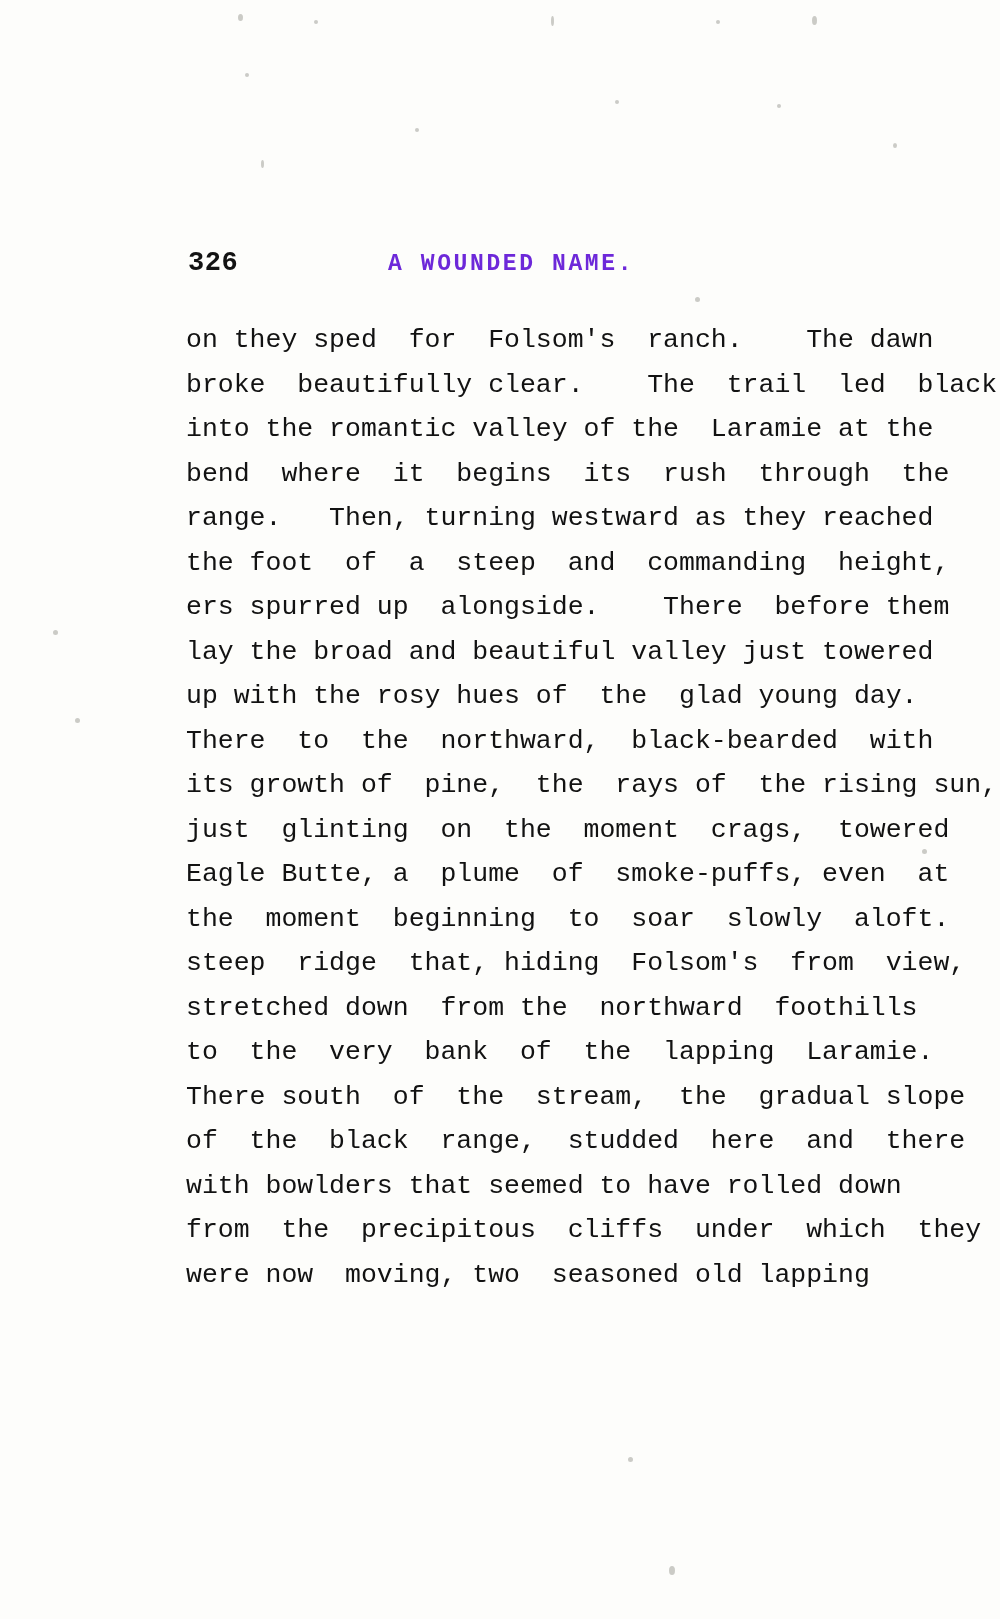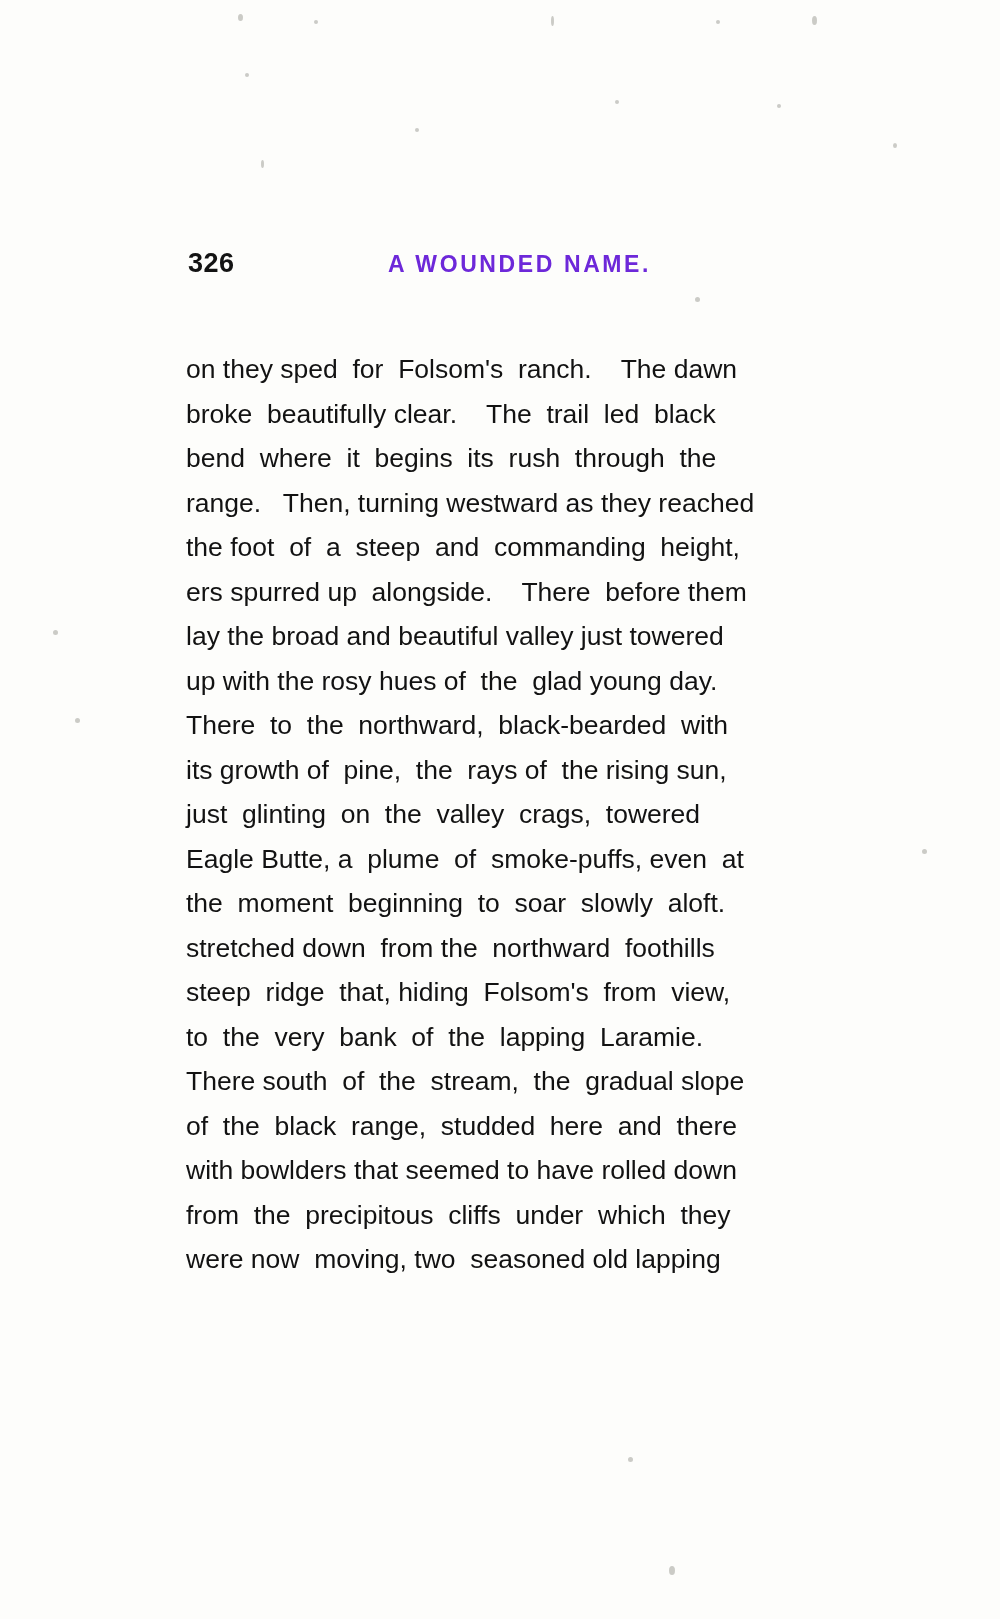--- a/index.html
+++ b/index.html
@@ -6,21 +6,21 @@
     margin: 0;
     padding: 0;
     background: #ffffff;
   }
   .page {
     position: relative;
     width: 1000px;
     height: 1619px;
     background: #fdfdfb;
     overflow: hidden;
-    font-family: Liberation Sans, sans-serif;
+    font-family: Liberation Mono, monospace;
     color: #141414;
   }
   
   .speck {
     position: absolute;
     background: #b9b9b4;
     border-radius: 50%;
     opacity: 0.75;
   }
   .header {
@@ -46,21 +46,20 @@
     font-size: 23px;
     font-weight: bold;
     letter-spacing: 2.6px;
     color: #6d28d9;
   }
   .body-text {
     position: absolute;
     top: 318px;
     left: 186px;
     width: 700px;
-    margin-top: 29px;
   }
   .line {
     display: block;
     font-size: 26.5px;
     line-height: 44.5px;
     white-space: pre;
     color: #121212;
   }
 </style>
 </head>
@@ -87,33 +86,34 @@
   <div class="speck" style="left:669px; top:1566px; width:6px; height:9px;"></div>
 
   <div class="header">
     <span class="folio">326</span>
     <span class="running-title">A WOUNDED NAME.</span>
   </div>
 
   <div class="body-text">
     <span class="line">on they sped  for  Folsom's  ranch.    The dawn</span>
     <span class="line">broke  beautifully clear.    The  trail  led  black</span>
+    <span class="line">into the romantic valley of the  Laramie at the</span>
     <span class="line">bend  where  it  begins  its  rush  through  the</span>
     <span class="line">range.   Then, turning westward as they reached</span>
     <span class="line">the foot  of  a  steep  and  commanding  height,</span>
     <span class="line">ers spurred up  alongside.    There  before them</span>
     <span class="line">lay the broad and beautiful valley just towered</span>
     <span class="line">up with the rosy hues of  the  glad young day.</span>
     <span class="line">There  to  the  northward,  black-bearded  with</span>
     <span class="line">its growth of  pine,  the  rays of  the rising sun,</span>
-    <span class="line">just  glinting  on  the  valley  crags,  towered</span>
+    <span class="line">just  glinting  on  the  moment  crags,  towered</span>
     <span class="line">Eagle Butte, a  plume  of  smoke-puffs, even  at</span>
     <span class="line">the  moment  beginning  to  soar  slowly  aloft.</span>
+    <span class="line">steep  ridge  that, hiding  Folsom's  from  view,</span>
     <span class="line">stretched down  from the  northward  foothills</span>
-    <span class="line">steep  ridge  that, hiding  Folsom's  from  view,</span>
     <span class="line">to  the  very  bank  of  the  lapping  Laramie.</span>
     <span class="line">There south  of  the  stream,  the  gradual slope</span>
     <span class="line">of  the  black  range,  studded  here  and  there</span>
     <span class="line">with bowlders that seemed to have rolled down</span>
     <span class="line">from  the  precipitous  cliffs  under  which  they</span>
     <span class="line">were now  moving, two  seasoned old lapping</span>
   </div>
 
 </div>
 

